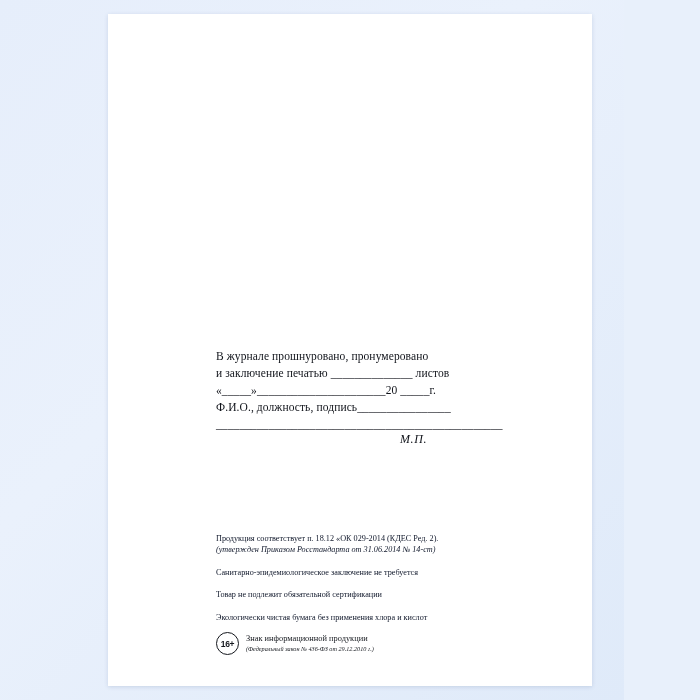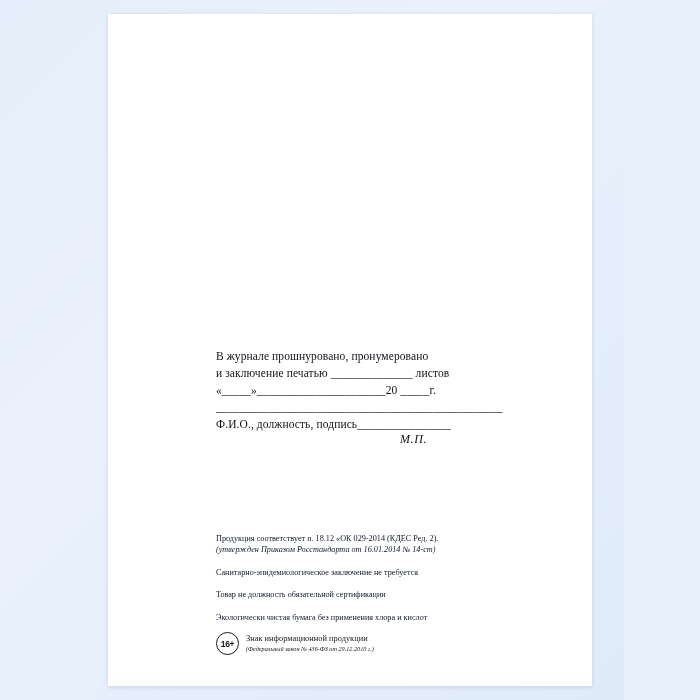--- a/index.html
+++ b/index.html
@@ -124,33 +124,33 @@
 
 <div id="stage">
 
   <div class="page">
     <div class="page-inner">
 
       <div class="certify-block">
         <div class="certify-line">В журнале прошнуровано, пронумеровано</div>
         <div class="certify-line">и заключение печатью ______________ листов</div>
         <div class="certify-line">«_____»______________________20 _____г.</div>
+        <div class="certify-line">Ф.И.О., должность, подпись________________</div>
         <div class="certify-line">_________________________________________________</div>
-        <div class="certify-line">Ф.И.О., должность, подпись________________</div>
       </div>
 
       <div class="mp">М.П.</div>
 
       <div class="legal">
         <p>Продукция соответствует п. 18.12 «ОК 029-2014 (КДЕС Ред. 2).</p>
-        <p class="ital">(утвержден Приказом Росстандарта от 16.01.2014 № 14-ст)</p>
+        <p class="ital">(утвержден Приказом Росстандарта от 31.06.2014 № 14-ст)</p>
         <div class="gap"></div>
         <p>Санитарно-эпидемиологическое заключение не требуется</p>
         <div class="gap"></div>
-        <p>Товар не должность обязательной сертификации</p>
+        <p>Товар не подлежит обязательной сертификации</p>
         <div class="gap"></div>
         <p>Экологически чистая бумага без применения хлора и кислот</p>
       </div>
 
       <div class="age-row">
         <div class="age-badge">16+</div>
         <div class="age-texts">
           <div class="t1">Знак информационной продукции</div>
           <div class="t2">(Федеральный закон № 436-ФЗ от 29.12.2010 г.)</div>
         </div>

